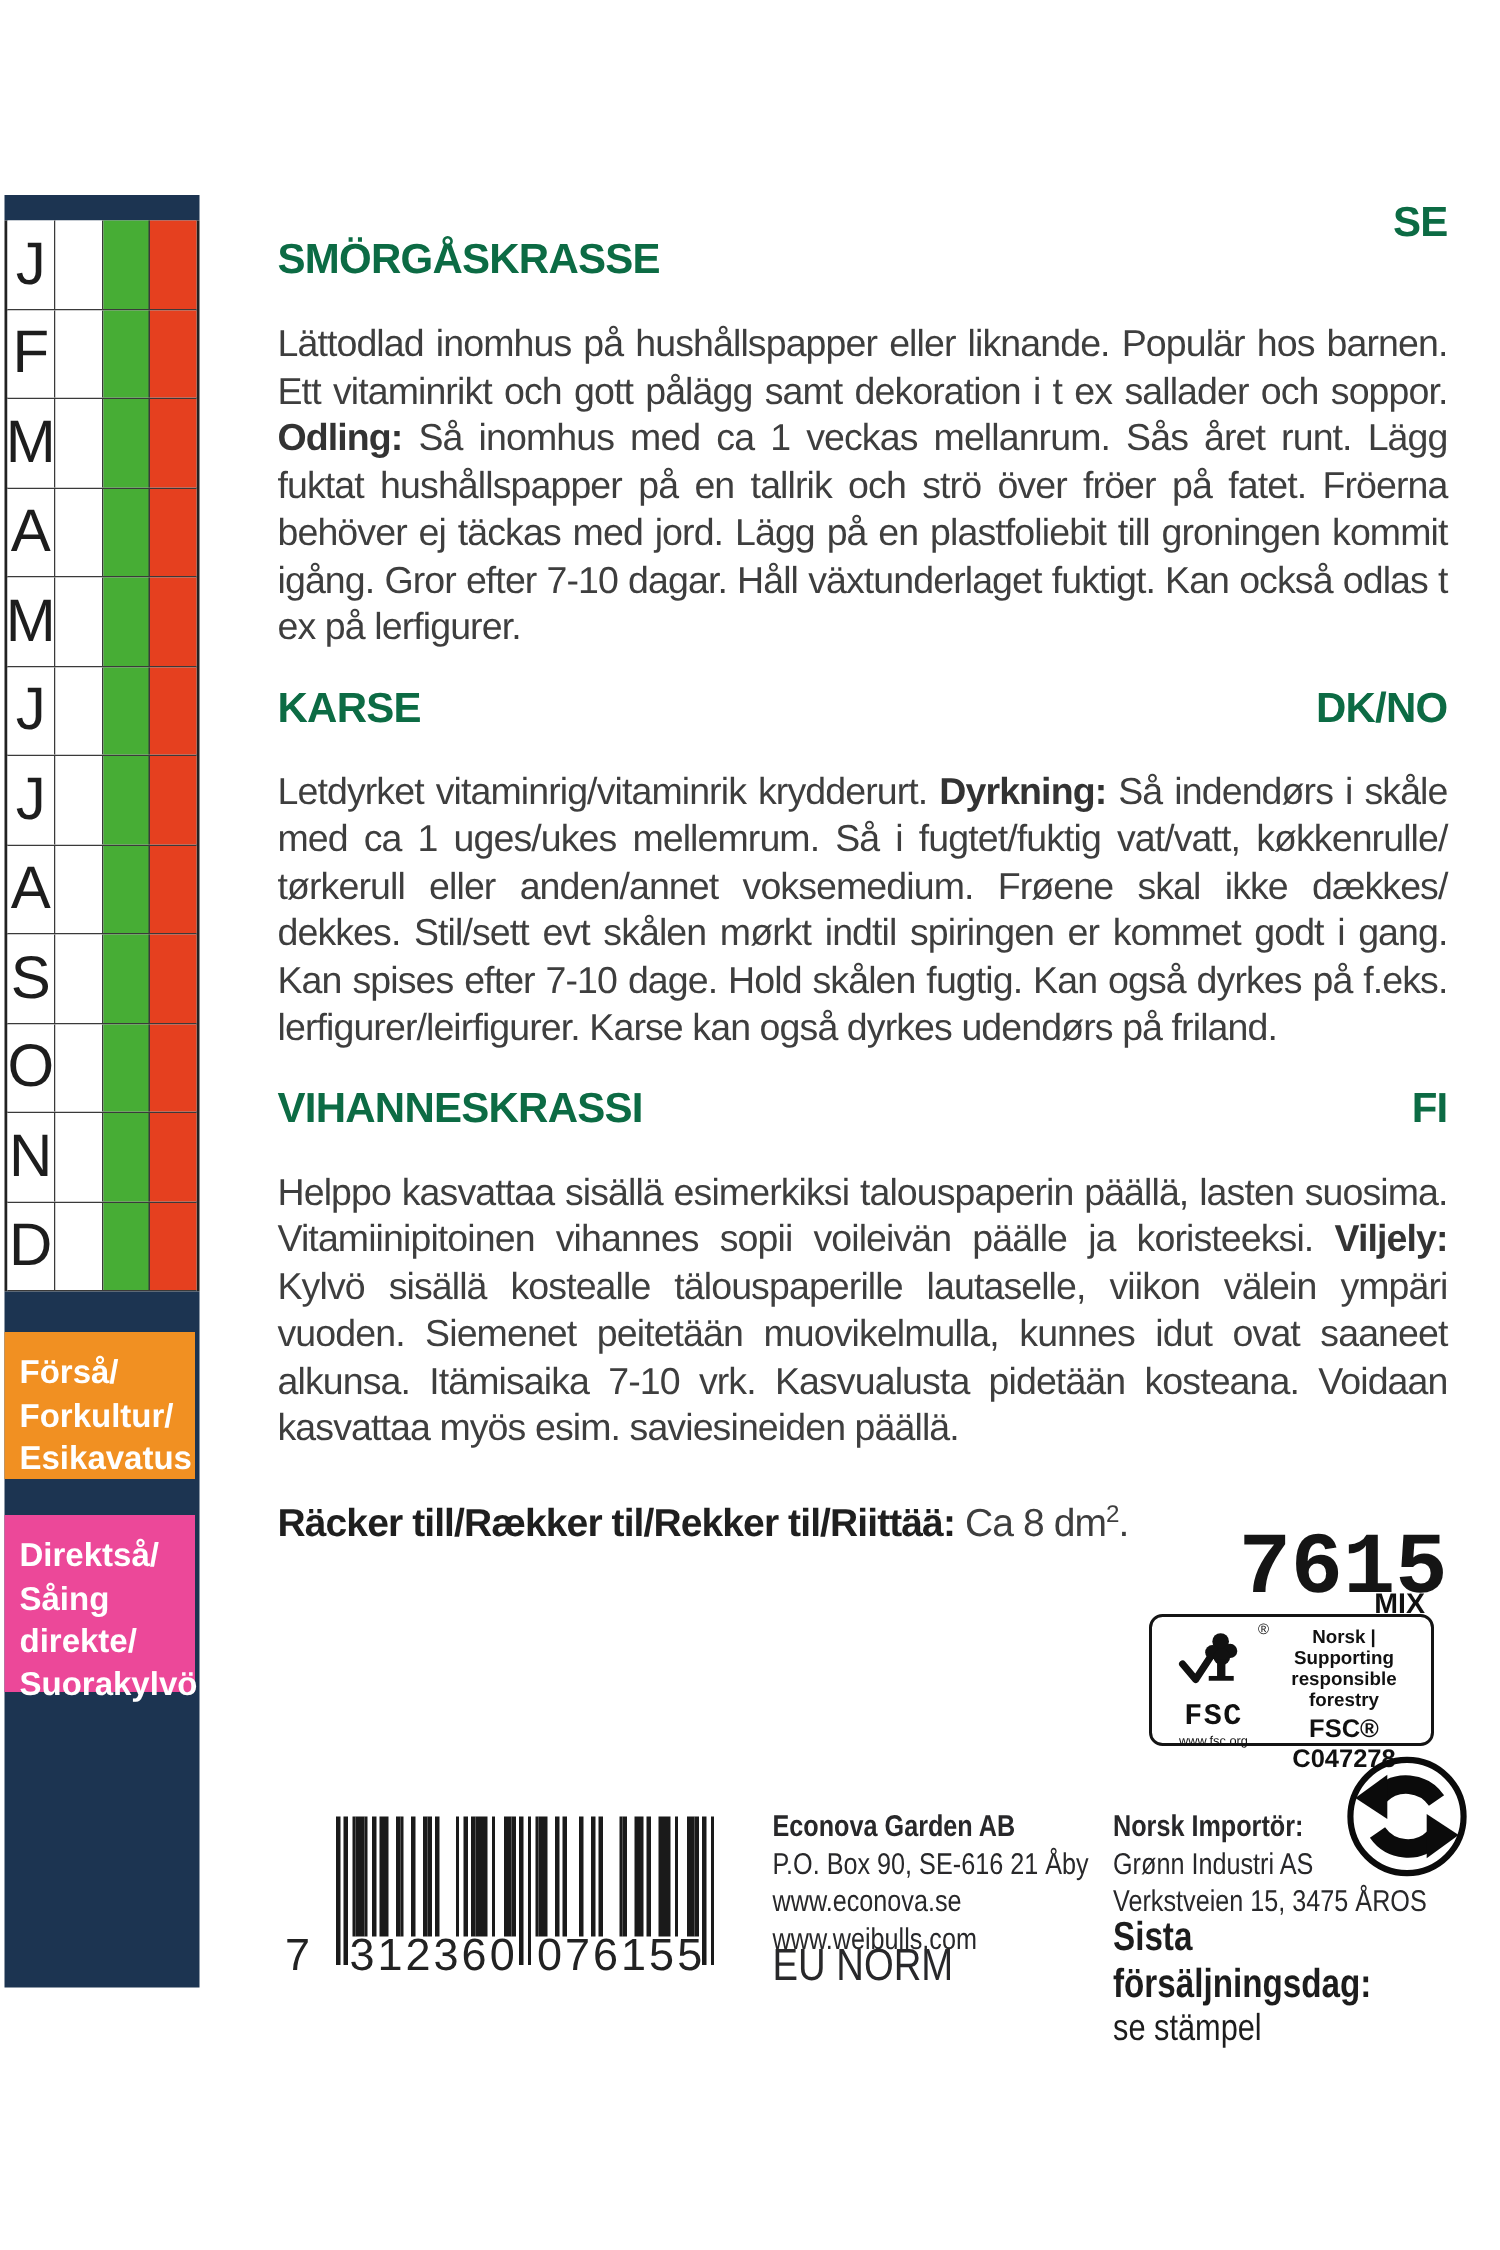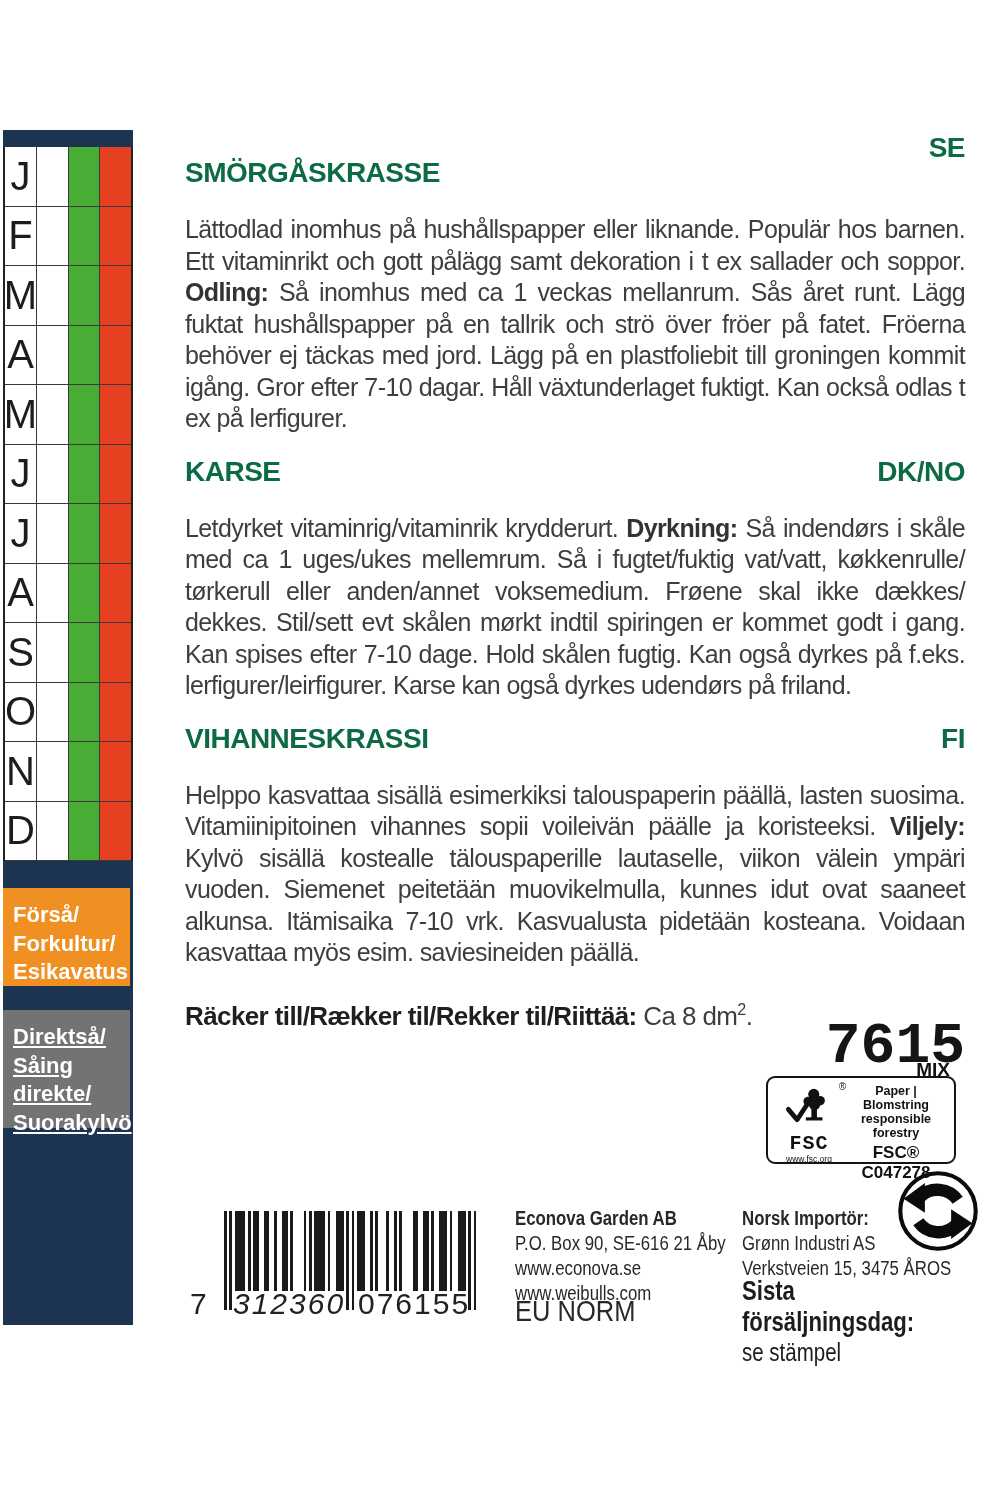--- a/index.html
+++ b/index.html
@@ -50,21 +50,21 @@
   .fsc-license{font-weight:bold;font-size:17px;}
 
   
   .barcode{position:absolute;left:186px;top:1211px;width:300px;height:115px;}
   .bars{position:absolute;left:38px;top:0;display:flex;align-items:flex-start;}
   .bar-m{width:2.66px;height:80px;}
   .bar-m.on{background:#1a1a1a;}
   .bar-m.guard{height:99px;}
   .bc-digit{position:absolute;font-size:30px;color:#222;top:76px;}
   .bc-lead{left:4px;}
-  .bc-g1{left:47px;width:110px;text-align:right;letter-spacing:2px;font-style:italic;}
+  .bc-g1{left:47px;width:110px;text-align:right;letter-spacing:2px;}
   .bc-g2{left:172px;width:110px;text-align:center;letter-spacing:2px;}
 
   
   .pub,.imp{position:absolute;font-size:20px;line-height:25px;color:#28282a;
             transform:scaleX(0.84);transform-origin:0 0;}
   .pub{left:515px;top:1206px;}
   .imp{left:742px;top:1206px;}
   .blk-name{font-weight:bold;}
   .blk-lines{white-space:pre-line;}
   .eu-norm{position:absolute;left:515px;top:1294px;font-size:30px;color:#28282a;
@@ -154,21 +154,21 @@
           <div class="cal-cell"></div>
           <div class="cal-cell" style="background: rgb(71, 173, 53);"></div>
           <div class="cal-cell" style="background: rgb(229, 64, 31);"></div>
         </div>
       </div>
     <div class="cal-bottombar" style="background-color: rgb(28, 52, 81);"></div>
     <div class="legend" style="background-color: rgb(28, 52, 81);">
       <div class="legend-block legend-0" style="background-color: rgb(241, 144, 34);">Förså/
 Forkultur/
 Esikavatus</div>
-      <div class="legend-block legend-1" style="background-color: #737373; text-decoration: underline;">Direktså/
+      <div class="legend-block legend-1" style="background-color: #ec4899;">Direktså/
 Såing
 direkte/
 Suorakylvö</div>
     </div>
   </aside>
 
   <main class="content">
     <div class="sec-head">
       <span style="color: rgb(12, 107, 68); margin-top: 25px;">SMÖRGÅSKRASSE</span>
       <span style="color: rgb(12, 107, 68);">SE</span>
@@ -202,21 +202,21 @@
         <circle cx="31" cy="22" r="6" fill="#111"></circle>
         <circle cx="39" cy="26" r="7" fill="#111"></circle>
         <rect x="35" y="28" width="7" height="15" fill="#111"></rect>
         <rect x="28" y="42" width="21" height="4" fill="#111"></rect>
       </svg>
       <div class="fsc-word">FSC</div>
       <div class="fsc-url">www.fsc.org</div>
     </div>
     <div class="fsc-right">
       <div class="fsc-mix">MIX</div>
-      <div class="fsc-slogan">Paper | Blomstring
+      <div class="fsc-slogan">Norsk | Supporting
 responsible forestry</div>
       <div class="fsc-license">FSC® C047278</div>
     </div>
   </div>
 
   <div class="barcode">
     <div class="bars">
         <div class="bar-m on guard"></div>
         <div class="bar-m guard"></div>
         <div class="bar-m on guard"></div>

